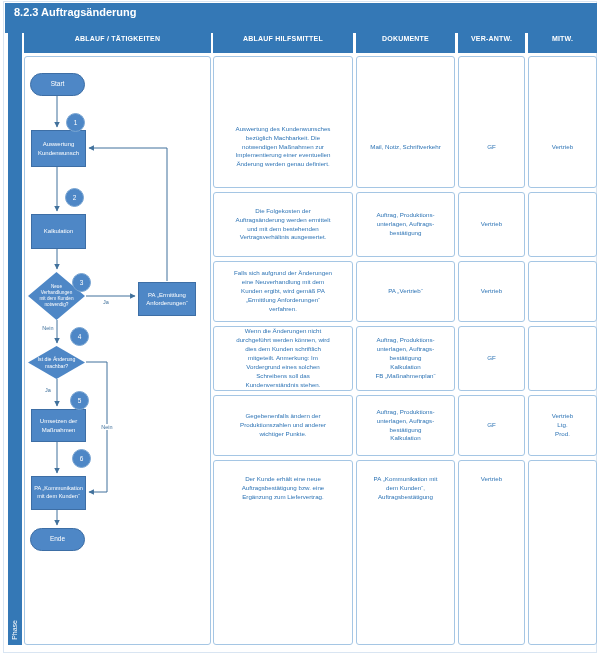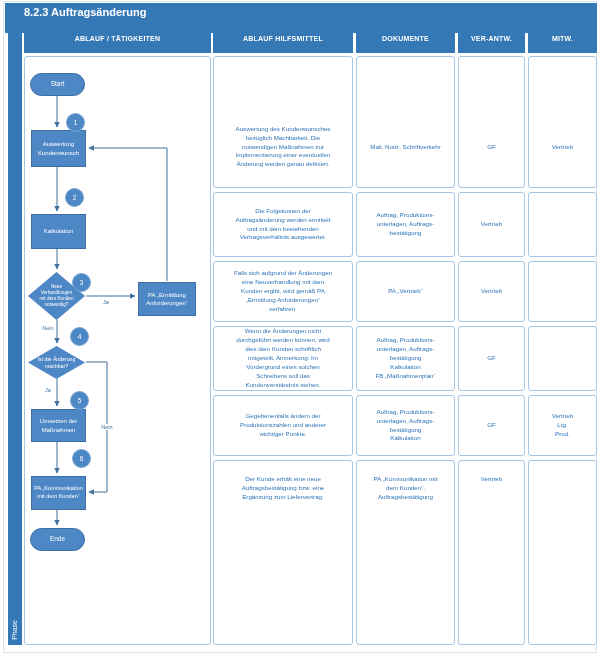--- a/index.html
+++ b/index.html
@@ -1,21 +1,21 @@
 <!DOCTYPE html>
 <html style="--header_blue: #3478B6; --shape_blue: #4E87C6; --shape_border: #3D6EA5; --cell_border: #A5C6E4; --text_blue: #2E74B5; --line_blue: #41719C;"><head>
 <meta charset="utf-8">
 <style>
   html,body{margin:0;padding:0;background:#fff;}
   .page{position:relative;width:600px;height:657px;background:#fff;overflow:hidden;
         font-family:"Liberation Sans",sans-serif;}
   .abs{position:absolute;box-sizing:border-box;}
   .sheet{left:3px;top:1px;width:594px;height:652px;border:1px solid #D9E5F2;}
   .titlebar{left:5px;top:3px;width:592px;height:30px;background:var(--header_blue);
-            color:#fff;font-weight:bold;font-size:11px;line-height:18px;padding-left:19px;}
+            color:#fff;font-weight:bold;font-size:11px;line-height:18px;padding-left:9px;}
   .hdr-seg{top:23px;height:30px;background:var(--header_blue);color:#fff;font-weight:bold;
            font-size:7px;letter-spacing:.2px;display:flex;align-items:center;justify-content:center;}
   .phase-strip{left:8px;top:23px;width:14px;height:622px;background:var(--header_blue);}
   .phase-label{position:absolute;bottom:5px;left:3px;color:#fff;font-size:7px;
                writing-mode:vertical-rl;transform:rotate(180deg);}
   .cell{border:1px solid var(--cell_border);border-radius:3px;background:#fff;
         display:flex;align-items:center;justify-content:center;text-align:center;
         color:var(--text_blue);font-size:6.2px;line-height:1.45;padding:2px 7px;
         white-space:pre-line;}
   .r1{padding-top:52px;}

